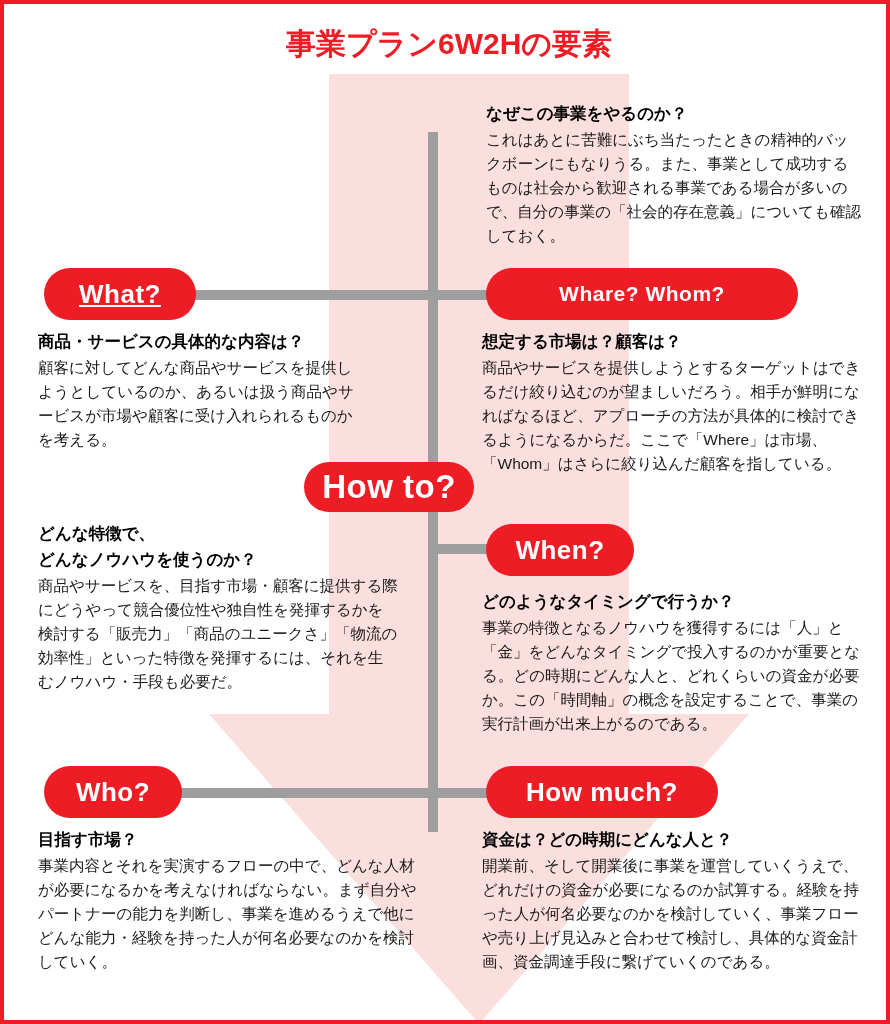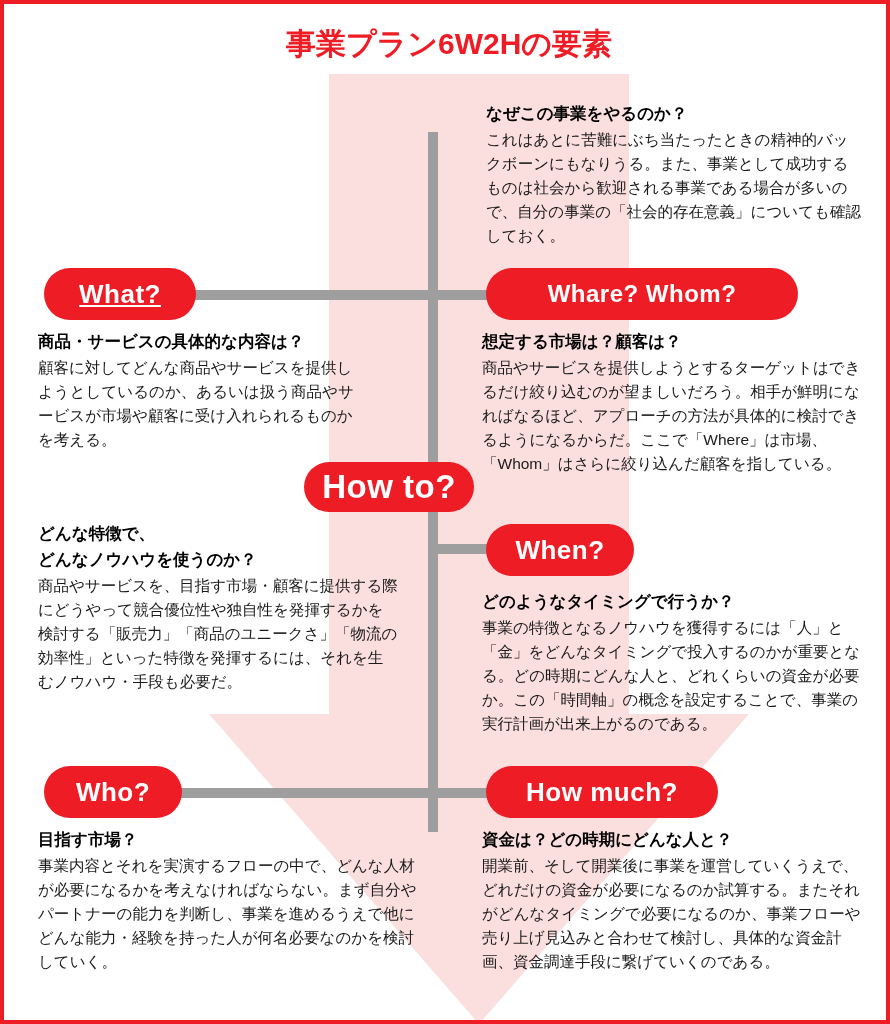--- a/index.html
+++ b/index.html
@@ -111,21 +111,21 @@
     <div class="head">なぜこの事業をやるのか？</div>
     <div class="body">これはあとに苦難にぶち当たったときの精神的バックボーンにもなりうる。また、事業として成功するものは社会から歓迎される事業である場合が多いので、自分の事業の「社会的存在意義」についても確認しておく。</div>
   </div>
 
   <div class="pill" style="left:40px; top:264px; width:152px; height:52px; font-size:26px;text-decoration:underline;">What?</div>
   <div class="block" style="left:34px; top:326px; width:330px;">
     <div class="head">商品・サービスの具体的な内容は？</div>
     <div class="body">顧客に対してどんな商品やサービスを提供しようとしているのか、あるいは扱う商品やサービスが市場や顧客に受け入れられるものかを考える。</div>
   </div>
 
-  <div class="pill" style="left:482px; top:264px; width:312px; height:52px; font-size:24px;">Whare? Whom?</div>
+  <div class="pill" style="left:482px; top:264px; width:312px; height:52px; font-size:21px;">Whare? Whom?</div>
   <div class="block" style="left:478px; top:326px; width:382px;">
     <div class="head">想定する市場は？顧客は？</div>
     <div class="body">商品やサービスを提供しようとするターゲットはできるだけ絞り込むのが望ましいだろう。相手が鮮明になればなるほど、アプローチの方法が具体的に検討できるようになるからだ。ここで「Where」は市場、「Whom」はさらに絞り込んだ顧客を指している。</div>
   </div>
 
   <div class="pill" style="left:300px; top:458px; width:170px; height:50px; font-size:33px;">How to?</div>
   <div class="block" style="left:34px; top:518px; width:360px;">
     <div class="head">どんな特徴で、</div>
     <div class="head">どんなノウハウを使うのか？</div>
     <div class="body">商品やサービスを、目指す市場・顧客に提供する際にどうやって競合優位性や独自性を発揮するかを検討する「販売力」「商品のユニークさ」「物流の効率性」といった特徴を発揮するには、それを生むノウハウ・手段も必要だ。</div>
@@ -139,16 +139,16 @@
 
   <div class="pill" style="left:40px; top:762px; width:138px; height:52px; font-size:26px;">Who?</div>
   <div class="block" style="left:34px; top:824px; width:390px;">
     <div class="head">目指す市場？</div>
     <div class="body">事業内容とそれを実演するフローの中で、どんな人材が必要になるかを考えなければならない。まず自分やパートナーの能力を判断し、事業を進めるうえで他にどんな能力・経験を持った人が何名必要なのかを検討していく。</div>
   </div>
 
   <div class="pill" style="left:482px; top:762px; width:232px; height:52px; font-size:26px;">How much?</div>
   <div class="block" style="left:478px; top:824px; width:382px;">
     <div class="head">資金は？どの時期にどんな人と？</div>
-    <div class="body">開業前、そして開業後に事業を運営していくうえで、どれだけの資金が必要になるのか試算する。またそれがどんなタイミングで必要になるのか、事業フローや売り上げ見込みと合わせて検討し、具体的な資金計画、資金調達手段に繋げていくのである。</div>
+    <div class="body">開業前、そして開業後に事業を運営していくうえで、どれだけの資金が必要になるのか試算する。経験を持った人が何名必要なのかを検討していく、事業フローや売り上げ見込みと合わせて検討し、具体的な資金計画、資金調達手段に繋げていくのである。</div>
   </div>
 
 </div>
 
 </body></html>

